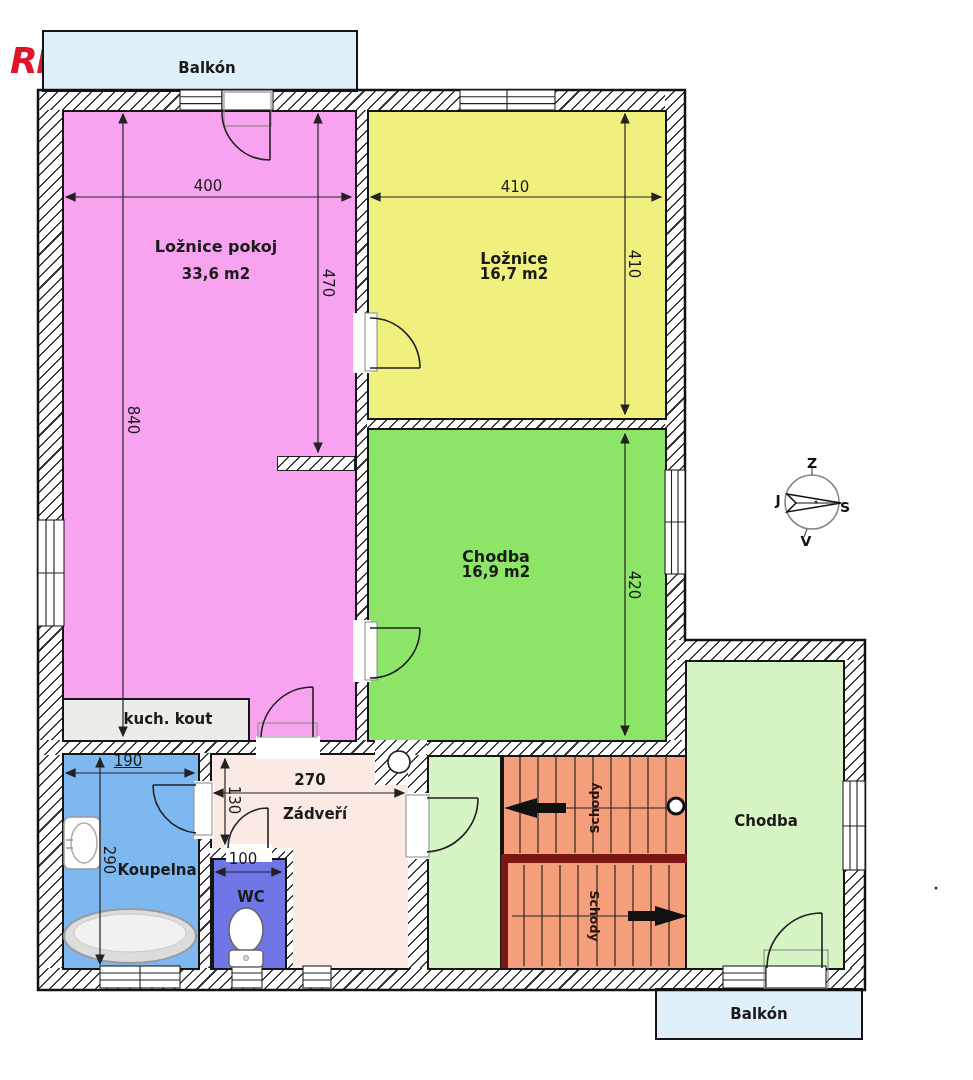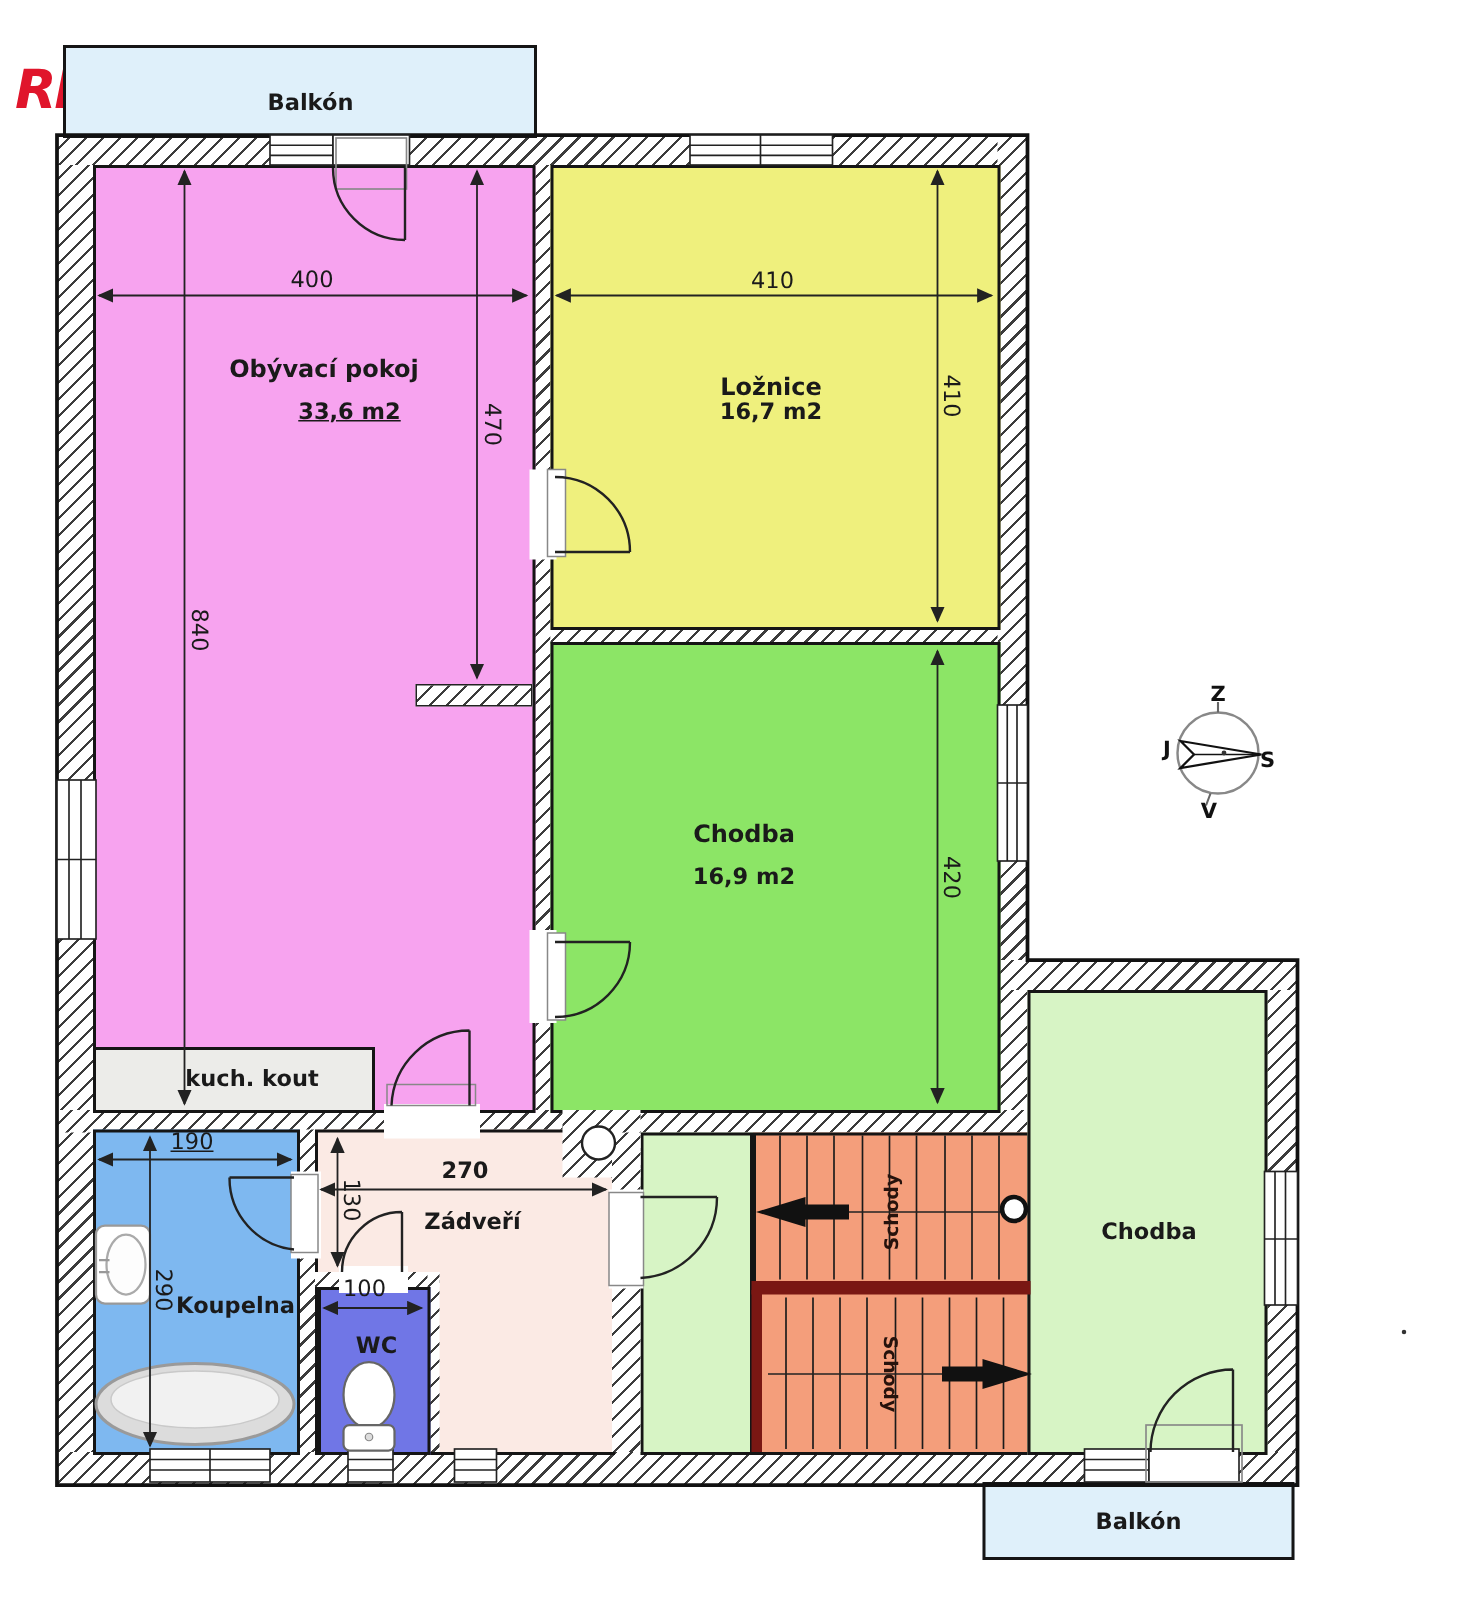--- a/index.html
+++ b/index.html
@@ -219,26 +219,26 @@
       <path d="M796,503 H840" stroke="#111" stroke-width="1"></path>
       <circle cx="816" cy="502" r="1.6" fill="#333"></circle>
     </g>
 
     <circle cx="936" cy="888" r="1.5" fill="#333"></circle>
   </svg>
 
   <div class="lbl" style="left:207px;top:68px;">Balkón</div>
   <div class="lbl" style="left:759px;top:1014px;">Balkón</div>
 
-  <div class="lbl big" style="left:216px;top:246px;">Obývací pokoj</div>
-  <div class="lbl" style="left:233px;top:274px;text-decoration:underline;">33,6 m2</div>
+  <div class="lbl big" style="left:216px;top:246px;">Ložnice pokoj</div>
+  <div class="lbl" style="left:216px;top:274px;">33,6 m2</div>
   <div class="lbl big" style="left:514px;top:258px;">Ložnice</div>
   <div class="lbl" style="left:514px;top:274px;">16,7 m2</div>
   <div class="lbl big" style="left:496px;top:556px;">Chodba</div>
-  <div class="lbl" style="left:496px;top:584px;">16,9 m2</div>
+  <div class="lbl" style="left:496px;top:572px;">16,9 m2</div>
   <div class="lbl" style="left:157px;top:870px;">Koupelna</div>
   <div class="lbl" style="left:251px;top:897px;">WC</div>
   <div class="lbl" style="left:315px;top:814px;">Zádveří</div>
   <div class="lbl" style="left:766px;top:821px;">Chodba</div>
   <div class="lbl" style="left:168px;top:719px;">kuch. kout</div>
 
   <div class="schody up" style="left:594px;top:808px;">Schody</div>
   <div class="schody down" style="left:594px;top:916px;">Schody</div>
 
   <div class="dim" style="left:208px;top:186px;">400</div>

